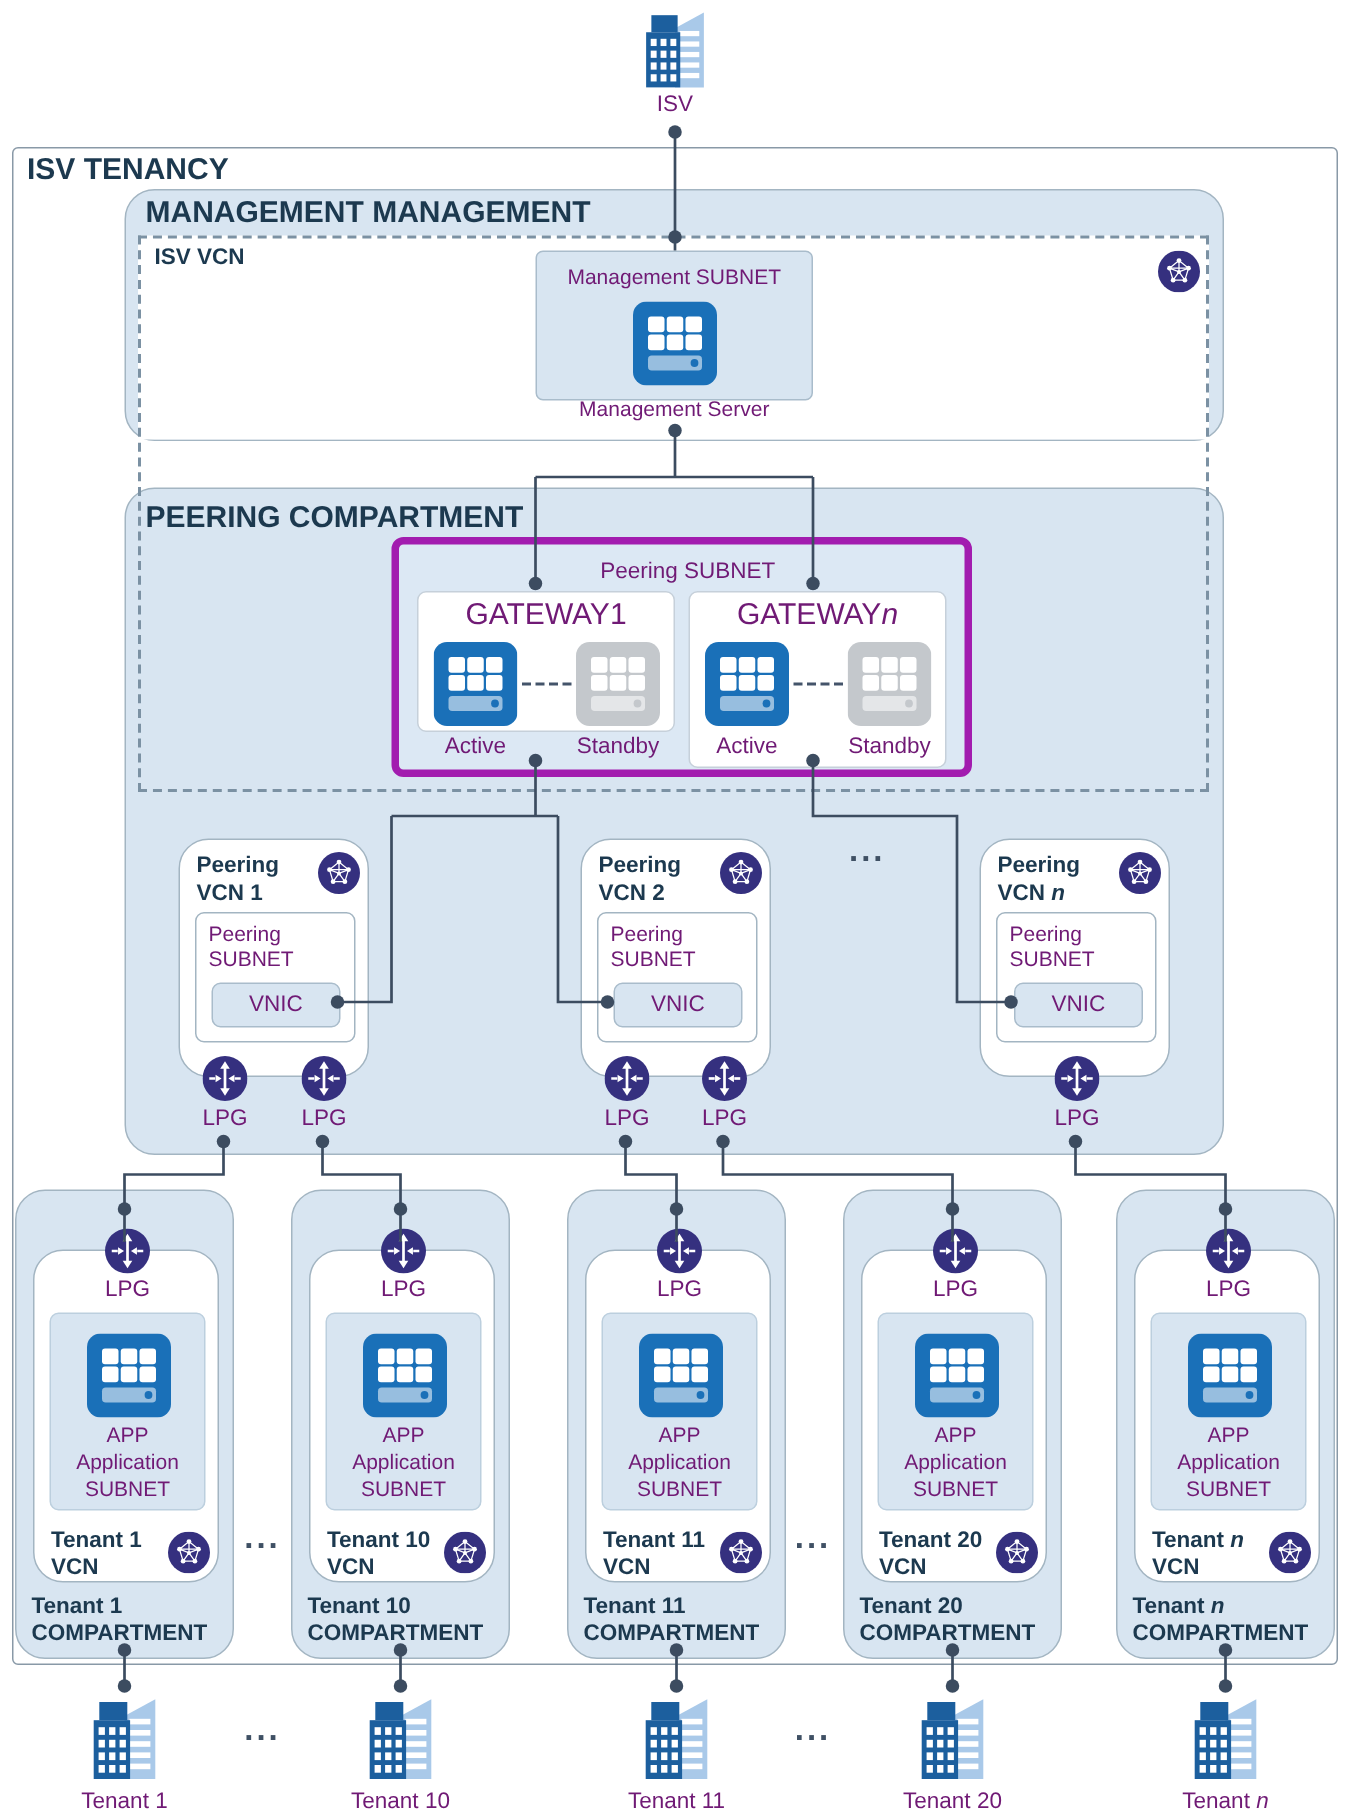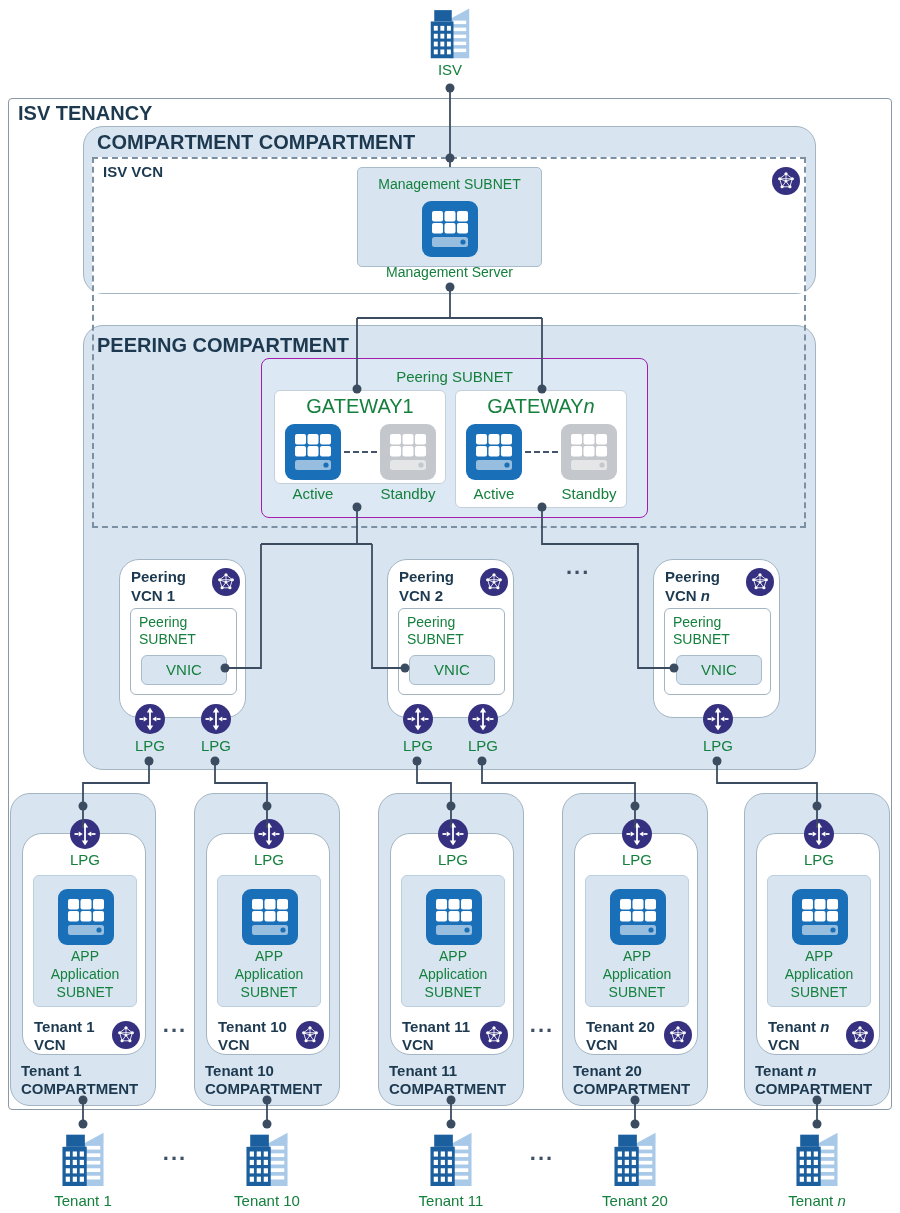--- a/index.html
+++ b/index.html
@@ -3,24 +3,24 @@
 <meta charset="utf-8">
 <style>
   html,body{margin:0;padding:0;background:#fff;}
   .stage{position:relative;width:900px;height:1213px;background:#fff;overflow:hidden;
          font-family:"Liberation Sans",sans-serif;}
   .abs{position:absolute;box-sizing:border-box;}
   .box{position:absolute;box-sizing:border-box;border-radius:20px;}
   .comp{background:#d8e5f1;border:1px solid #a3b5c2;}
   .whitebox{background:#fff;border:1px solid #a3b5c2;}
   .bluefill{background:#d8e5f1;border:1px solid #a9bccb;border-radius:6px;}
-  .subnetblue{background:#dce8f4;border:1px solid #a21caf;border-radius:8px;text-decoration:underline;}
+  .subnetblue{background:#dce8f4;border:5px solid #a21caf;border-radius:8px;text-decoration:underline;}
   .gwbox{background:#fff;border:1px solid #c6d0da;border-radius:6px;}
   .dashedbox{position:absolute;box-sizing:border-box;border:2px dashed #7b91a3;z-index:4;}
-  .lbl{position:absolute;color:#15803d;font-size:15px;line-height:18px;white-space:nowrap;z-index:3;}
+  .lbl{position:absolute;color:#701a75;font-size:15px;line-height:18px;white-space:nowrap;z-index:3;}
   .sm{font-size:14px;line-height:17px;}
   .hdr{font-weight:bold;color:#1c394f;}
   .big{font-size:20px;}
   .c{text-align:center;}
   .it{font-style:italic;}
   .ell{position:absolute;font-weight:bold;font-size:22px;letter-spacing:2px;color:#3f5064;z-index:3;line-height:22px;}
   .icon{position:absolute;z-index:6;}
   .purple{color:#35307f;}
   .blue{color:#1a70b8;}
   .gray{color:#c4c8cc;}
@@ -110,21 +110,21 @@
 
   <svg class="icon" style="left:423px;top:4px" width="54" height="56" viewBox="0 0 60 64">
       <use href="#ic-building"></use>
     </svg>
   <div class="lbl c" style="left:410px;top:61px;width:80px">ISV</div>
 
   <div class="box" style="left:8px;top:98px;width:884px;height:1012px;border:1.5px solid #8999a7;border-radius:4px;background:#fff"></div>
   <div class="lbl hdr big" style="left:18px;top:104px">ISV TENANCY</div>
 
   <div class="box comp" style="left:83px;top:126px;width:733px;height:168px"></div>
-  <div class="lbl hdr big" style="left:97px;top:133px">COMPARTMENT COMPARTMENT</div>
+  <div class="lbl hdr big" style="left:97px;top:133px">MANAGEMENT MANAGEMENT</div>
 
   <div class="abs" style="left:92px;top:157px;width:714px;height:136px;background:#fff;z-index:2"></div>
   <div class="lbl hdr" style="left:103px;top:163px">ISV VCN</div>
   <svg class="icon purple" style="left:772px;top:167px" width="28" height="28" viewBox="0 0 30 30">
       <use href="#ic-vcn"></use>
     </svg>
 
   <div class="box comp" style="left:83px;top:325px;width:733px;height:445px"></div>
   <div class="lbl hdr big" style="left:97px;top:336px">PEERING COMPARTMENT</div>
 

